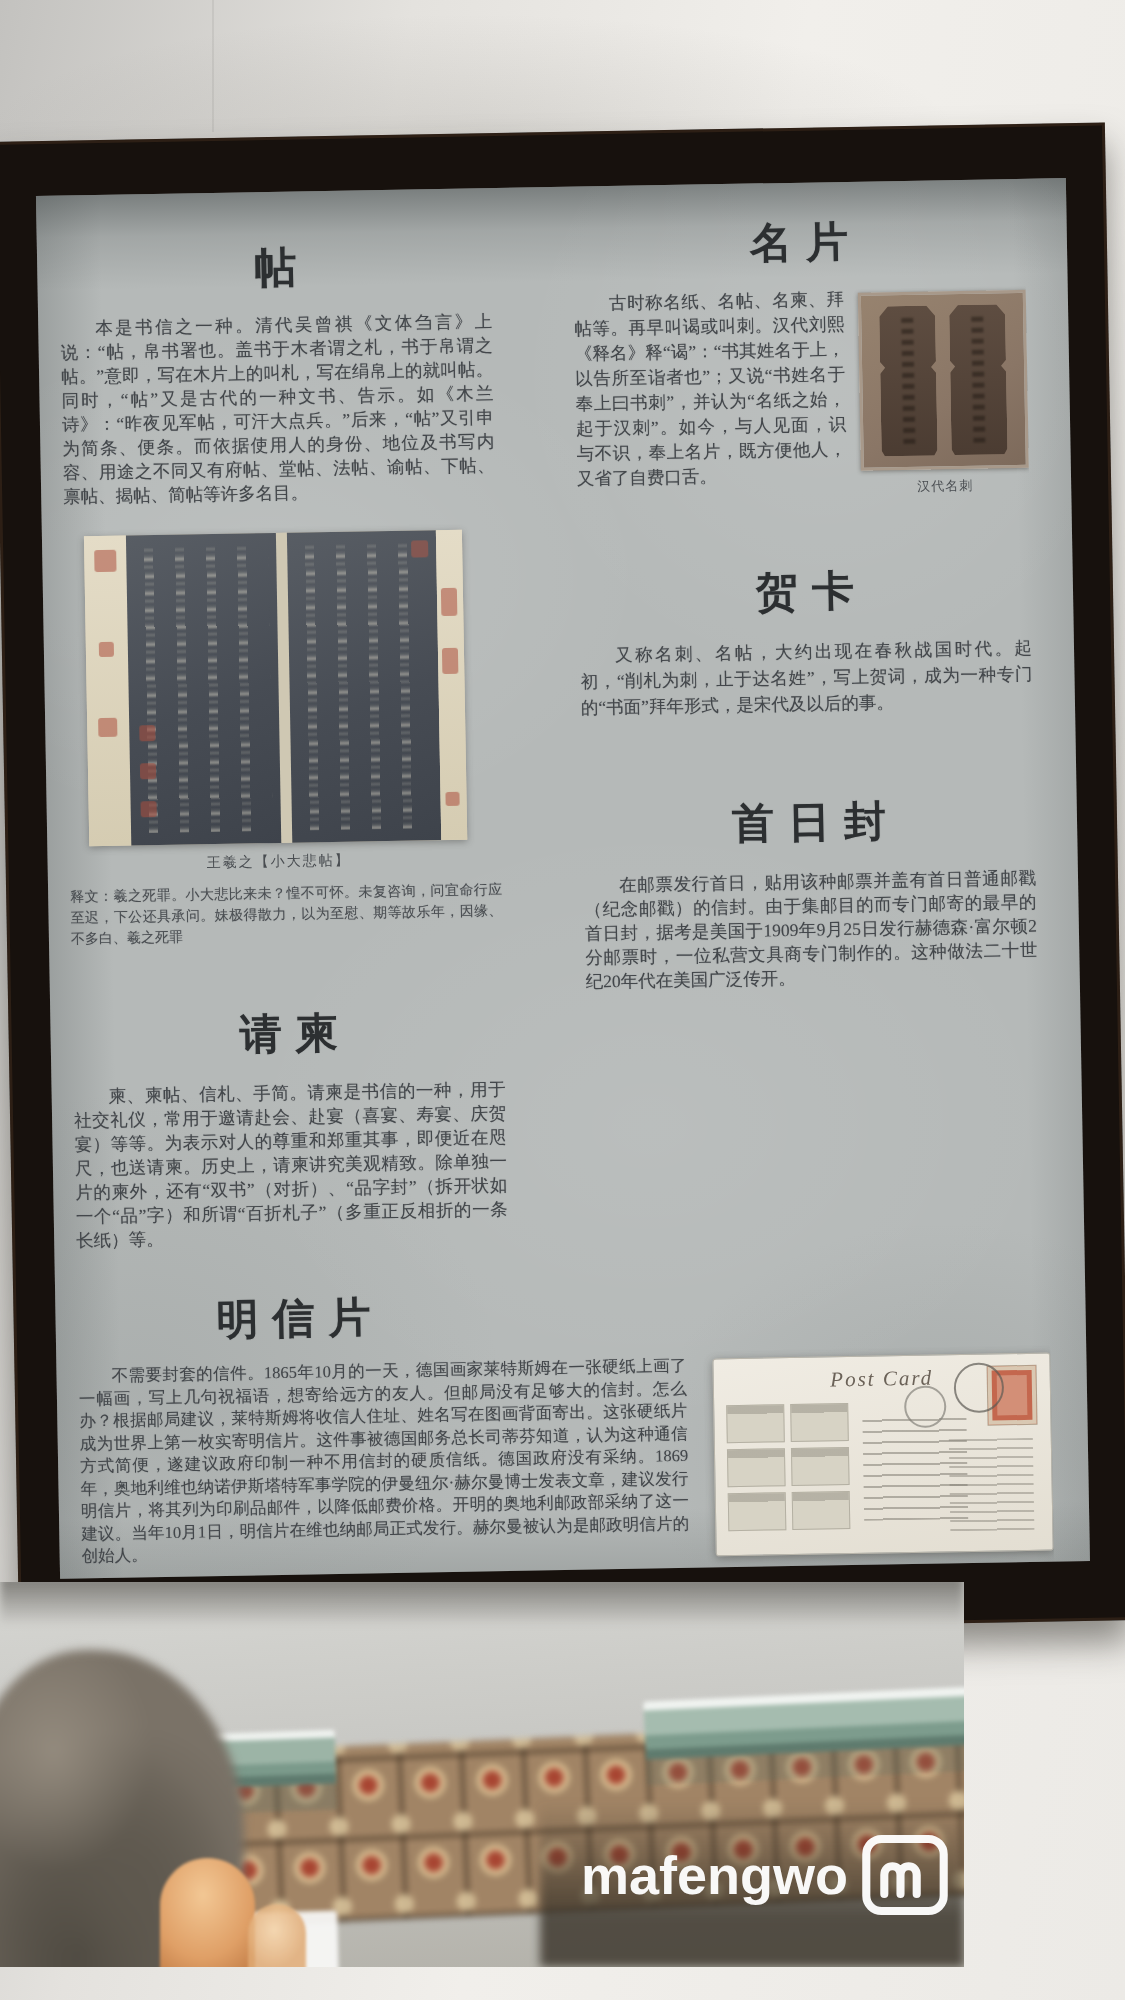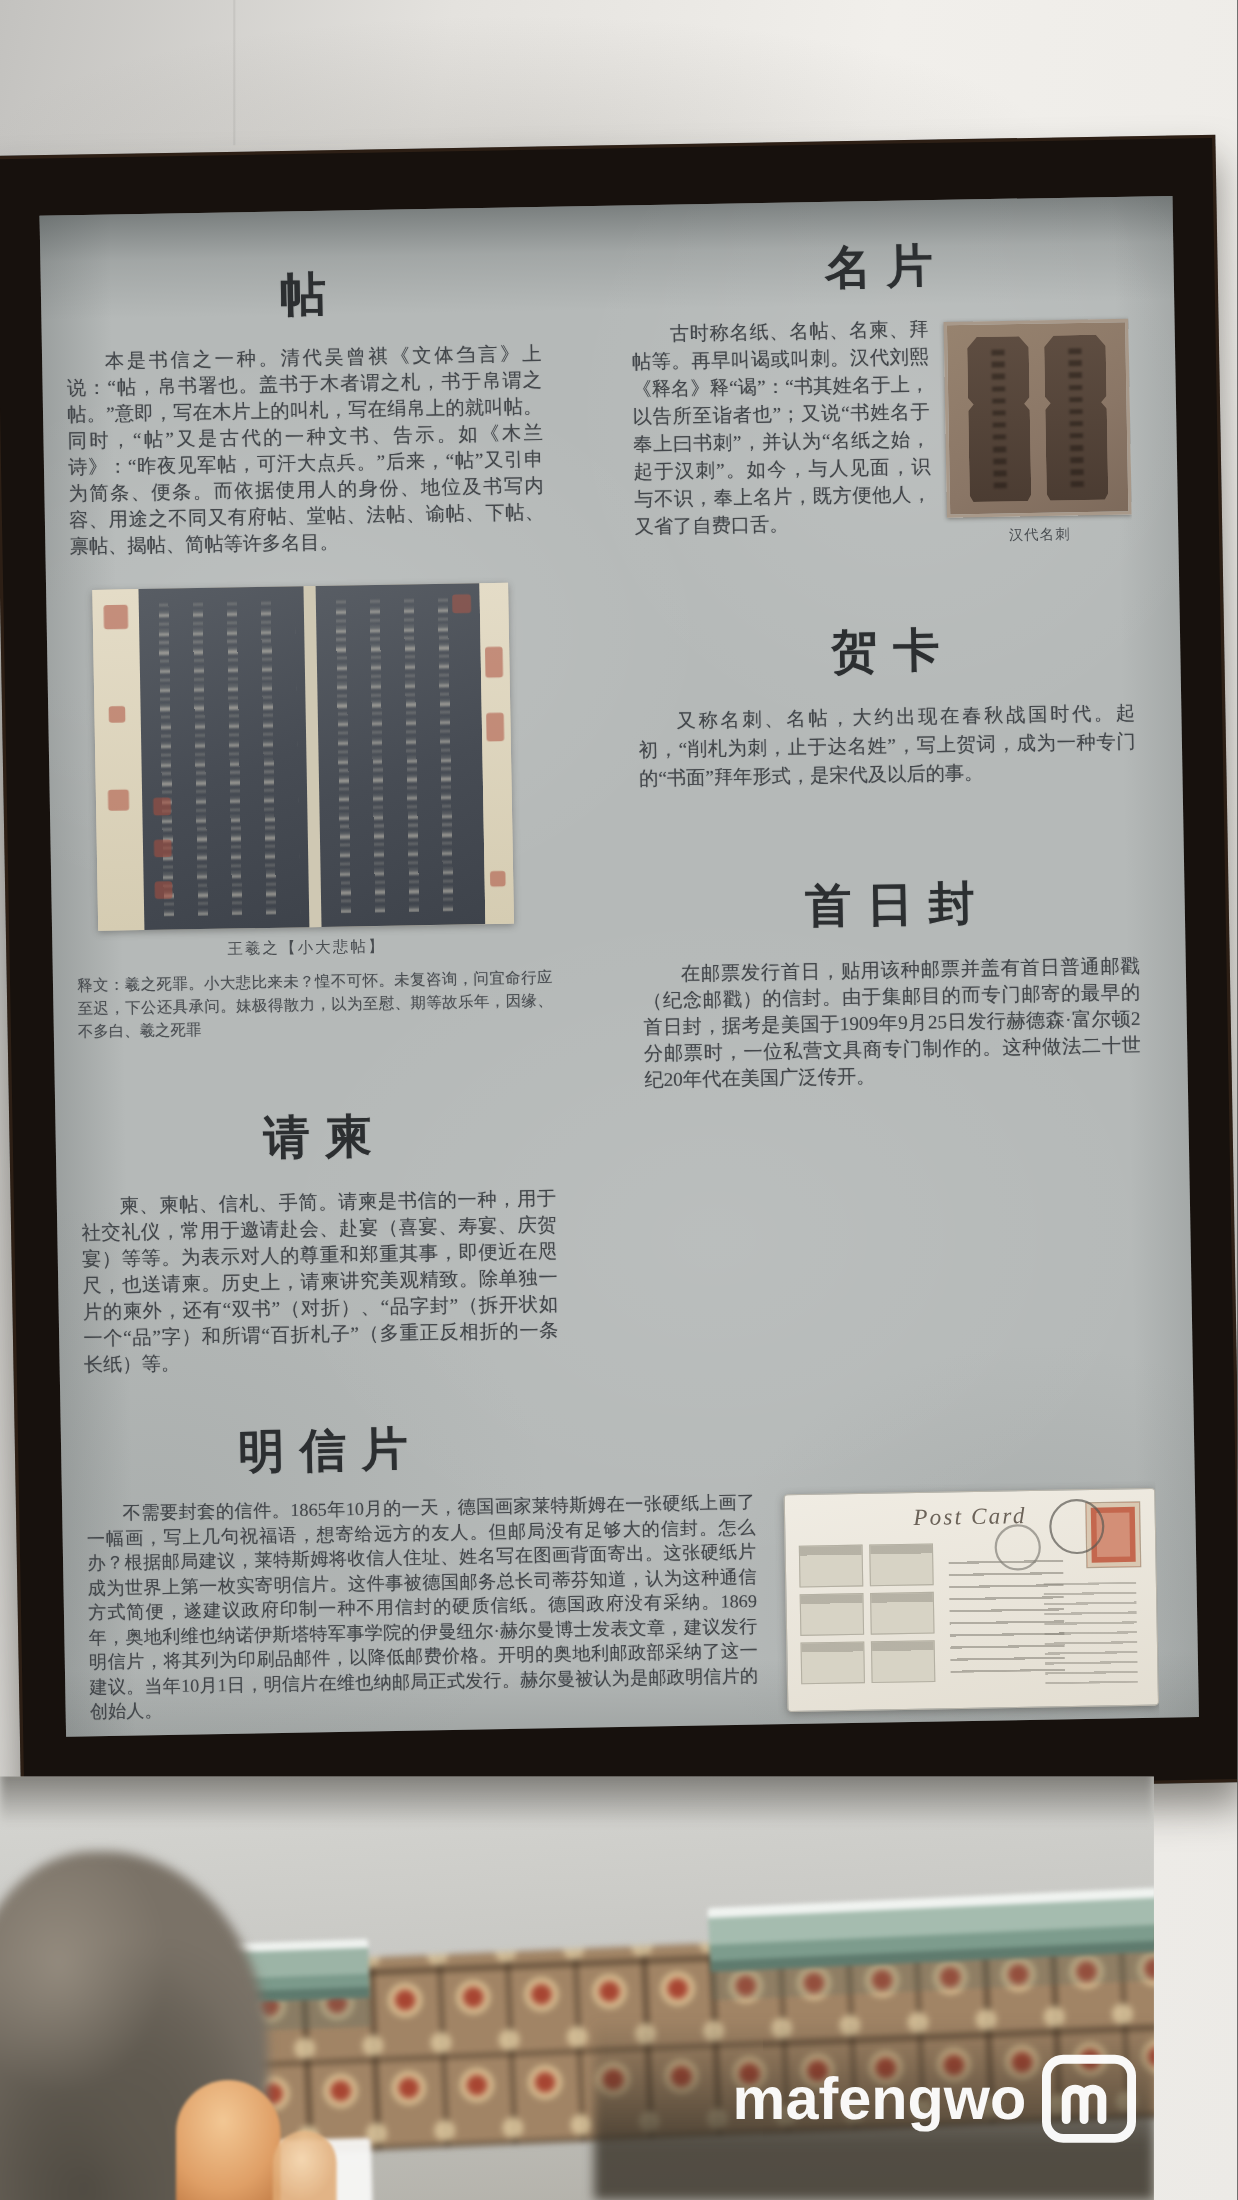--- a/index.html
+++ b/index.html
@@ -90,21 +90,21 @@
   .pc-thumbs{position:absolute;left:12px;top:46px;width:122px;display:grid;grid-template-columns:1fr 1fr;gap:6px;}
   .pc-thumb{height:36px;background:#d7d3c5;border:1px solid #b4b0a3;
     background-image:linear-gradient(180deg,rgba(120,116,106,0.35) 0 8px,transparent 8px);}
   .pc-lines{position:absolute;left:148px;top:56px;width:104px;height:108px;
     background:repeating-linear-gradient(0deg,rgba(130,126,116,0.55) 0 2px,transparent 2px 11px);}
   .pc-lines2{position:absolute;right:18px;top:84px;width:84px;height:92px;
     background:repeating-linear-gradient(0deg,rgba(130,126,116,0.45) 0 2px,transparent 2px 9px);}
   .mxp-body{font-size:16.5px;line-height:22.5px;}
 
   
-  .below{position:absolute;left:0;top:1615px;width:1049px;height:385px;overflow:hidden;
+  .below{position:absolute;left:0;top:1582px;width:964px;height:385px;overflow:hidden;
     background:linear-gradient(176deg,#d6d6d2 0%,#c9c9c5 40%,#bcbbb5 75%,#b2b0a8 100%);}
   .frame-shadow{position:absolute;left:0;top:-6px;width:100%;height:50px;
     background:linear-gradient(180deg,rgba(44,41,36,0.55),transparent);filter:blur(4px);}
   .glass-right{position:absolute;left:645px;top:108px;width:510px;height:84px;transform:rotate(-2.6deg);
     background:linear-gradient(180deg,#f0f3f0 0 9px,#a5bcaf 9px 34px,#7d9c8d 34px 48px,#5f7b6e 48px 58px,rgba(88,108,98,0.25) 58px);
     filter:blur(2px);border-radius:3px;}
   .glass-left{position:absolute;left:80px;top:152px;width:256px;height:80px;transform:rotate(-2deg);
     background:linear-gradient(180deg,#eef1ee 0 8px,#9cb4a6 8px 32px,#7b9a8b 32px 44px,#5e7a6e 44px 54px,rgba(88,108,98,0.3) 54px);
     filter:blur(2px);border-radius:3px;}
   .tiles{position:absolute;left:215px;top:150px;width:940px;height:175px;transform:rotate(-2.4deg);

